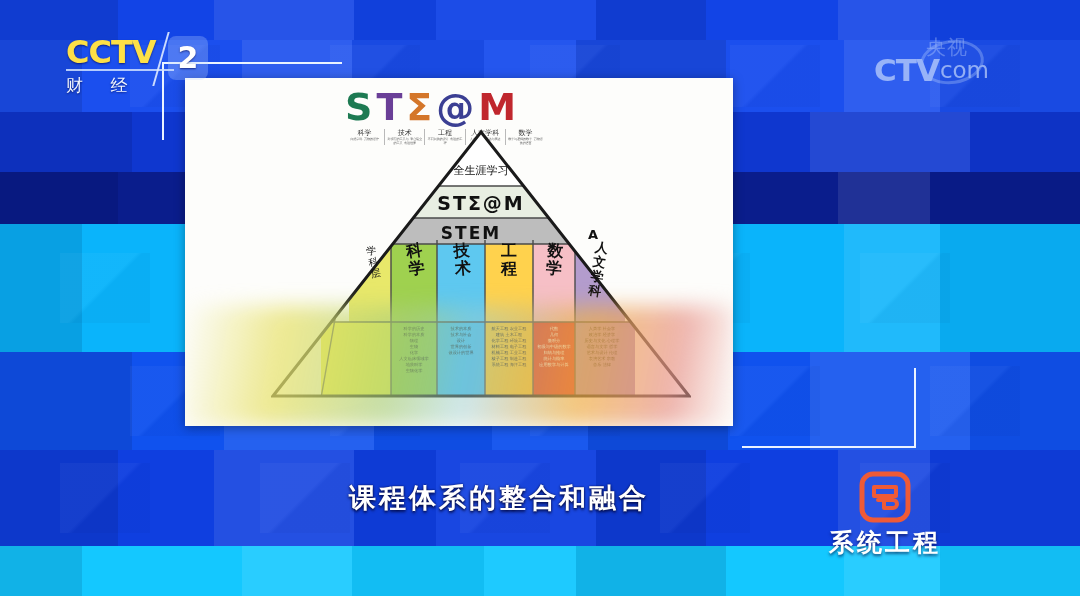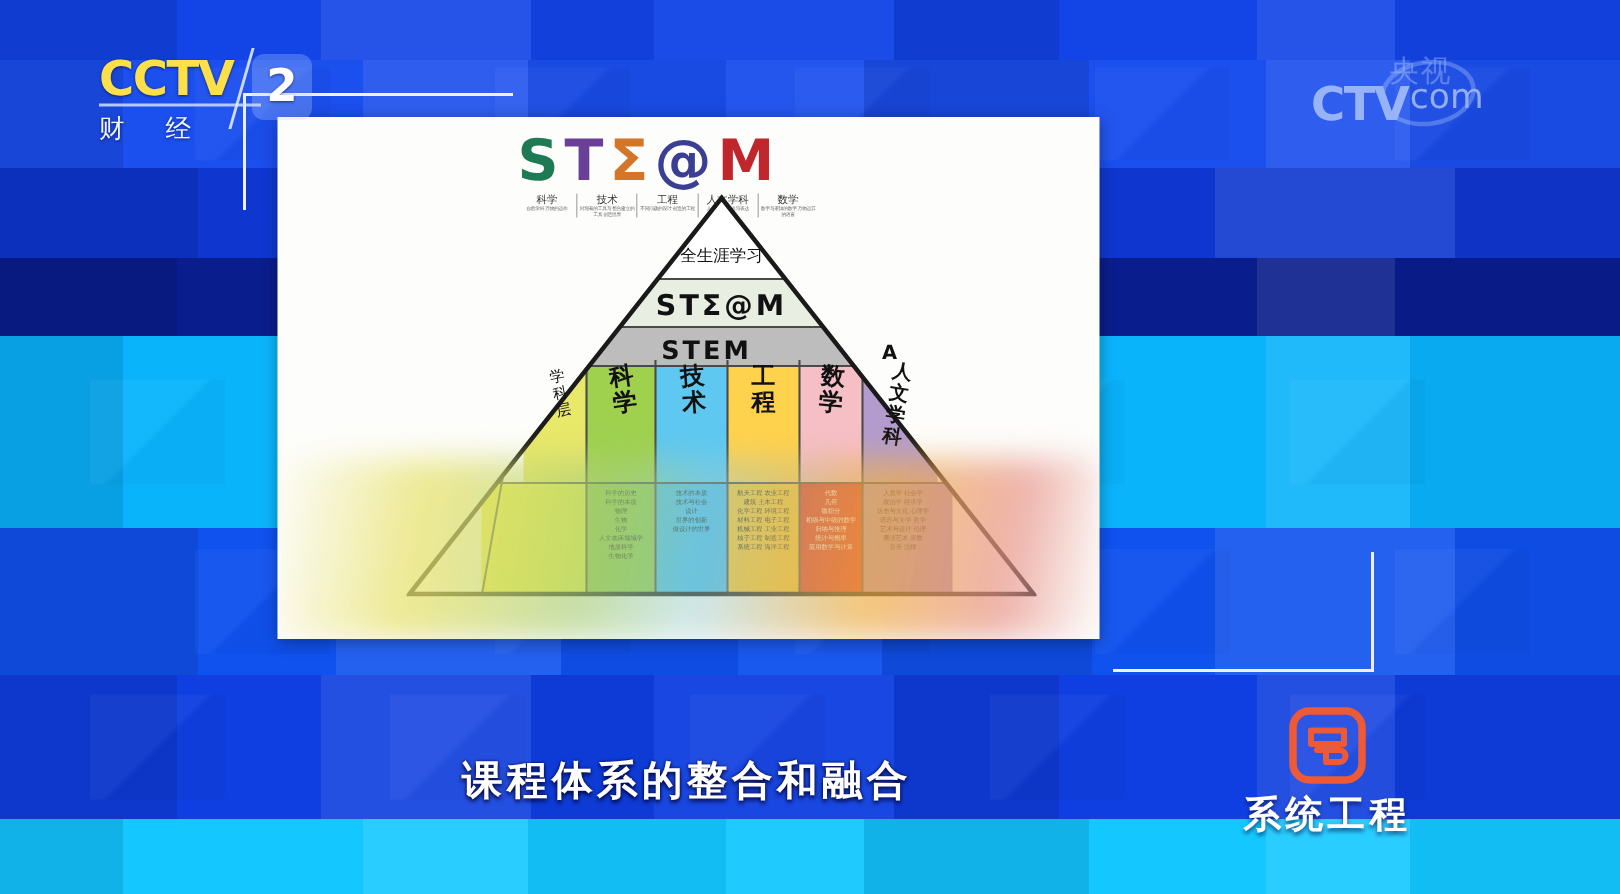--- a/index.html
+++ b/index.html
@@ -44,21 +44,21 @@
     display:flex;align-items:flex-end;gap:4px;
     font-family:"DejaVu Sans",sans-serif;font-weight:bold;
   }
   .sl{font-size:38px;line-height:1;}
   .sl.s{color:#1d7a52;}
   .sl.t{color:#6a3f97;}
   .sl.e{color:#d4762a;}
   .sl.a{color:#3b3f93;}
   .sl.m{color:#c0272d;}
   .steam-sub{
-    display:flex;margin-top:3px;font-family:Liberation Serif, serif;
+    display:flex;margin-top:3px;font-family:Liberation Mono, monospace;
   }
   .steam-sub .col{
     flex:1;text-align:center;border-left:1px solid #b9b9b9;
     padding:0 1px;
   }
   .steam-sub .col:first-child{border-left:none;}
   .steam-sub .zh{font-size:7px;color:#333;display:block;line-height:1.15;}
   .steam-sub .tiny{font-size:3.2px;color:#666;display:block;line-height:1.25;
     letter-spacing:-.2px;}
 
@@ -68,24 +68,25 @@
     font-family:"DejaVu Sans",sans-serif;
   }
 
   
   #pyr{position:absolute;left:86px;top:52px;width:420px;height:268px;}
   #pyr svg{display:block;}
   .ptxt{font-family:"DejaVu Sans",sans-serif;fill:#111;}
 
   
   #subtitle{
-    position:absolute;left:0;top:502px;width:916px;text-align:center;
+    position:absolute;left:0;top:480px;width:916px;text-align:center;
     font-family:"DejaVu Sans",sans-serif;font-weight:bold;font-size:27px;
     color:#ffffff;letter-spacing:3px;
     text-shadow:0 2px 3px rgba(0,0,40,.75),0 0 2px rgba(0,0,60,.9);
+    padding-left:41px;
   }
 
   
   #cctv2{position:absolute;left:66px;top:36px;}
   #cctv2 .cc{
     font-family:"DejaVu Sans",sans-serif;font-weight:bold;font-size:32px;
     color:#fde047;letter-spacing:-1px;line-height:1;
     text-shadow:0 1px 2px rgba(0,0,60,.6);
   }
   #cctv2 .rule{height:2px;background:#cfe0ff;margin-top:1px;width:108px;opacity:.85;}
@@ -111,21 +112,21 @@
   .bracket{position:absolute;border-color:#eaf3ff;}
   #br-tl{left:162px;top:62px;width:178px;height:76px;
     border-top:2px solid #eaf3ff;border-left:2px solid #eaf3ff;
     border-right:none;border-bottom:none;}
   #br-br{left:742px;top:368px;width:172px;height:78px;
     border-bottom:2px solid #eaf3ff;border-right:2px solid #eaf3ff;
     border-top:none;border-left:none;}
 
   
   #wm{position:absolute;left:874px;top:52px;opacity:.62;}
-  #wm .row{display:flex;align-items:flex-start;}
+  #wm .row{display:flex;align-items:center;}
   #wm .big{
     font-family:"DejaVu Sans",sans-serif;font-weight:bold;font-size:31px;
     color:#d9e8ff;letter-spacing:-1px;
   }
   #wm .com{
     font-family:"DejaVu Sans",sans-serif;font-size:23px;color:#d9e8ff;
     margin-left:1px;
   }
   #wm .cn{
     position:absolute;left:52px;top:-18px;font-family:"DejaVu Sans",sans-serif;

